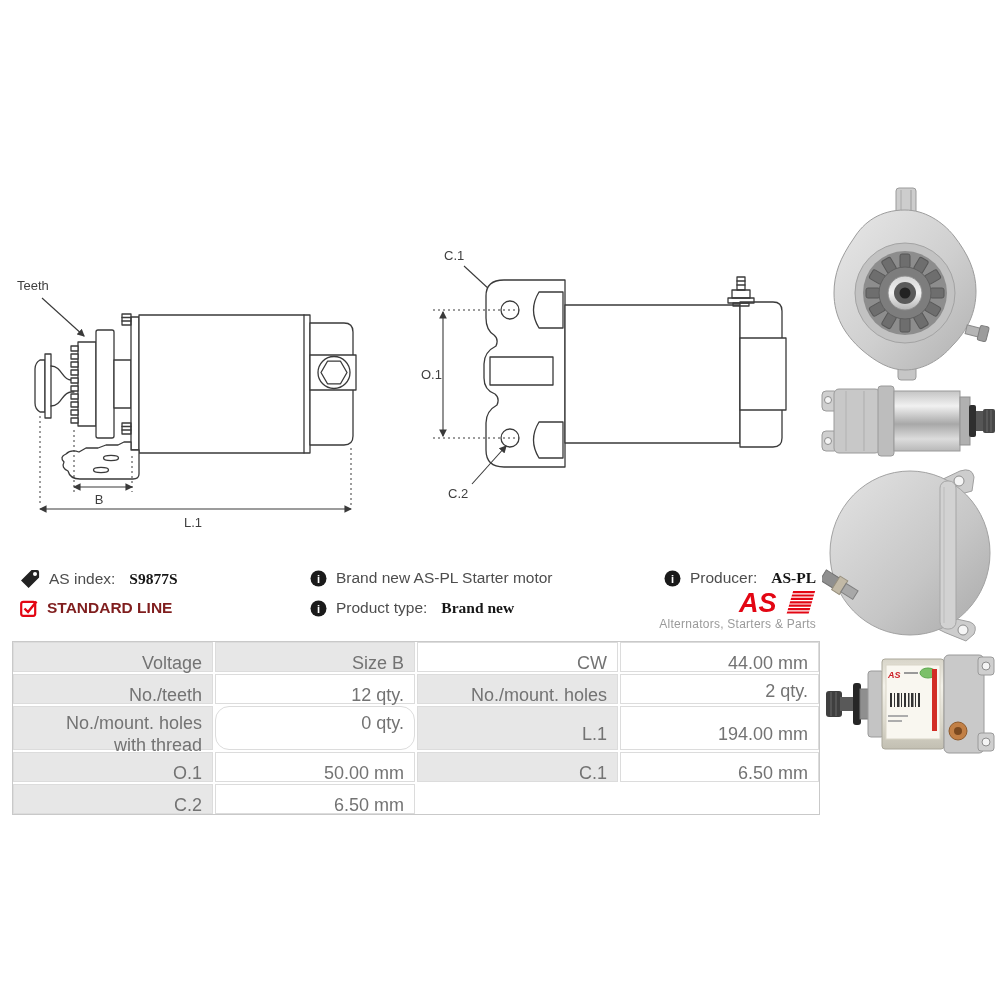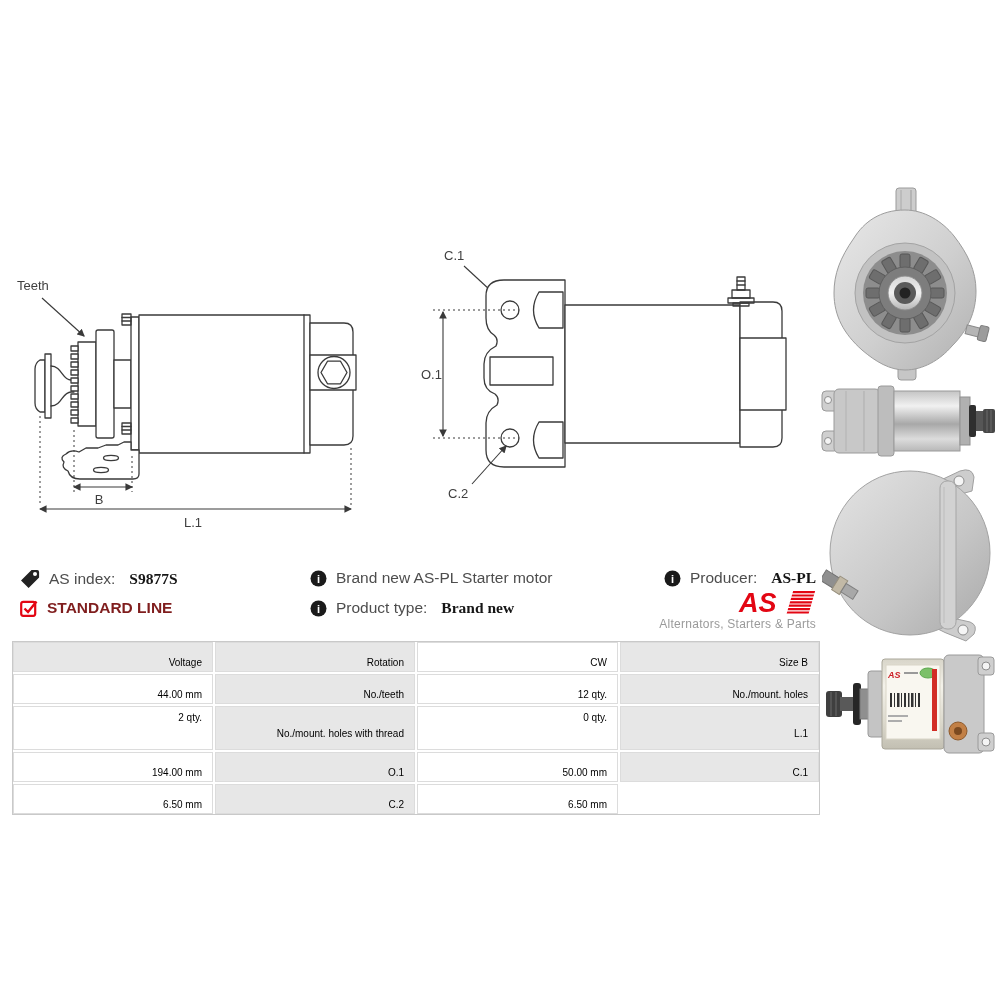--- a/index.html
+++ b/index.html
@@ -19,21 +19,21 @@
   .brand-block { position:absolute; left:620px; top:588px; width:196px;
                  display:flex; flex-direction:column; align-items:flex-end; }
   .brand-tagline { font-size:12px; color:#9a9a9a; letter-spacing:.25px; margin-top:1px; }
 
   
   .spec-table { position:absolute; left:12px; top:641px; width:808px;
                 display:grid; grid-template-columns:200px 200px 201px 199px;
                 grid-template-rows:30px 30px 44px 30px 30px; gap:2px;
                 border:1px solid #c9c9c9; background:#fff; padding:0; }
   .cell { display:flex; align-items:center; justify-content:flex-end;
-          padding:14px 10px 2px 6px; font-size:10px; color:#000000;
+          padding:14px 10px 2px 6px; font-size:18px; color:#737373;
           border:1px solid #dcdcdc; text-align:right; line-height:1.25; }
   .cell.lbl { background:#e7e7e7; }
   .cell.val { background:#fff; }
 
   
   svg text { font-family:"Liberation Sans", sans-serif; }
   .draw { stroke:#3a3a3a; fill:none; stroke-width:1.3; stroke-linejoin:round; stroke-linecap:round; }
   .drawfill { stroke:#3a3a3a; fill:#fff; stroke-width:1.3; stroke-linejoin:round; }
   .dot { stroke:#3a3a3a; stroke-width:1; stroke-dasharray:2,3; fill:none; }
   .dim { stroke:#3a3a3a; stroke-width:1.1; fill:none; }
@@ -330,32 +330,31 @@
         <rect x="48" y="16.6" width="22" height="2.2"></rect>
         <rect x="48" y="20" width="22" height="2.2"></rect>
         <rect x="48" y="23.4" width="22" height="2.2"></rect>
       </g>
     </svg>
     <div class="brand-tagline">Alternators, Starters &amp; Parts</div>
   </div>
 
   <div class="spec-table">
     <div class="cell lbl">Voltage</div>
-    <div class="cell lbl">Rotation</div>
+    <div class="cell lbl">Size B</div>
+
     <div class="cell val">CW</div>
-
-    <div class="cell lbl">Size B</div>
     <div class="cell val">44.00 mm</div>
     <div class="cell lbl">No./teeth</div>
     <div class="cell val">12 qty.</div>
 
     <div class="cell lbl">No./mount. holes</div>
     <div class="cell val" style="align-items:flex-start; padding-top:5px;">2 qty.</div>
     <div class="cell lbl" style="padding-left:40px;">No./mount. holes with thread</div>
-    <div class="cell val" style="align-items:flex-start; padding-top:5px;">0 qty.</div>
+    <div class="cell val" style="align-items:flex-start; padding-top:5px;border-radius:14px;">0 qty.</div>
 
     <div class="cell lbl">L.1</div>
     <div class="cell val">194.00 mm</div>
     <div class="cell lbl">O.1</div>
     <div class="cell val">50.00 mm</div>
 
     <div class="cell lbl">C.1</div>
     <div class="cell val">6.50 mm</div>
     <div class="cell lbl">C.2</div>
     <div class="cell val">6.50 mm</div>

